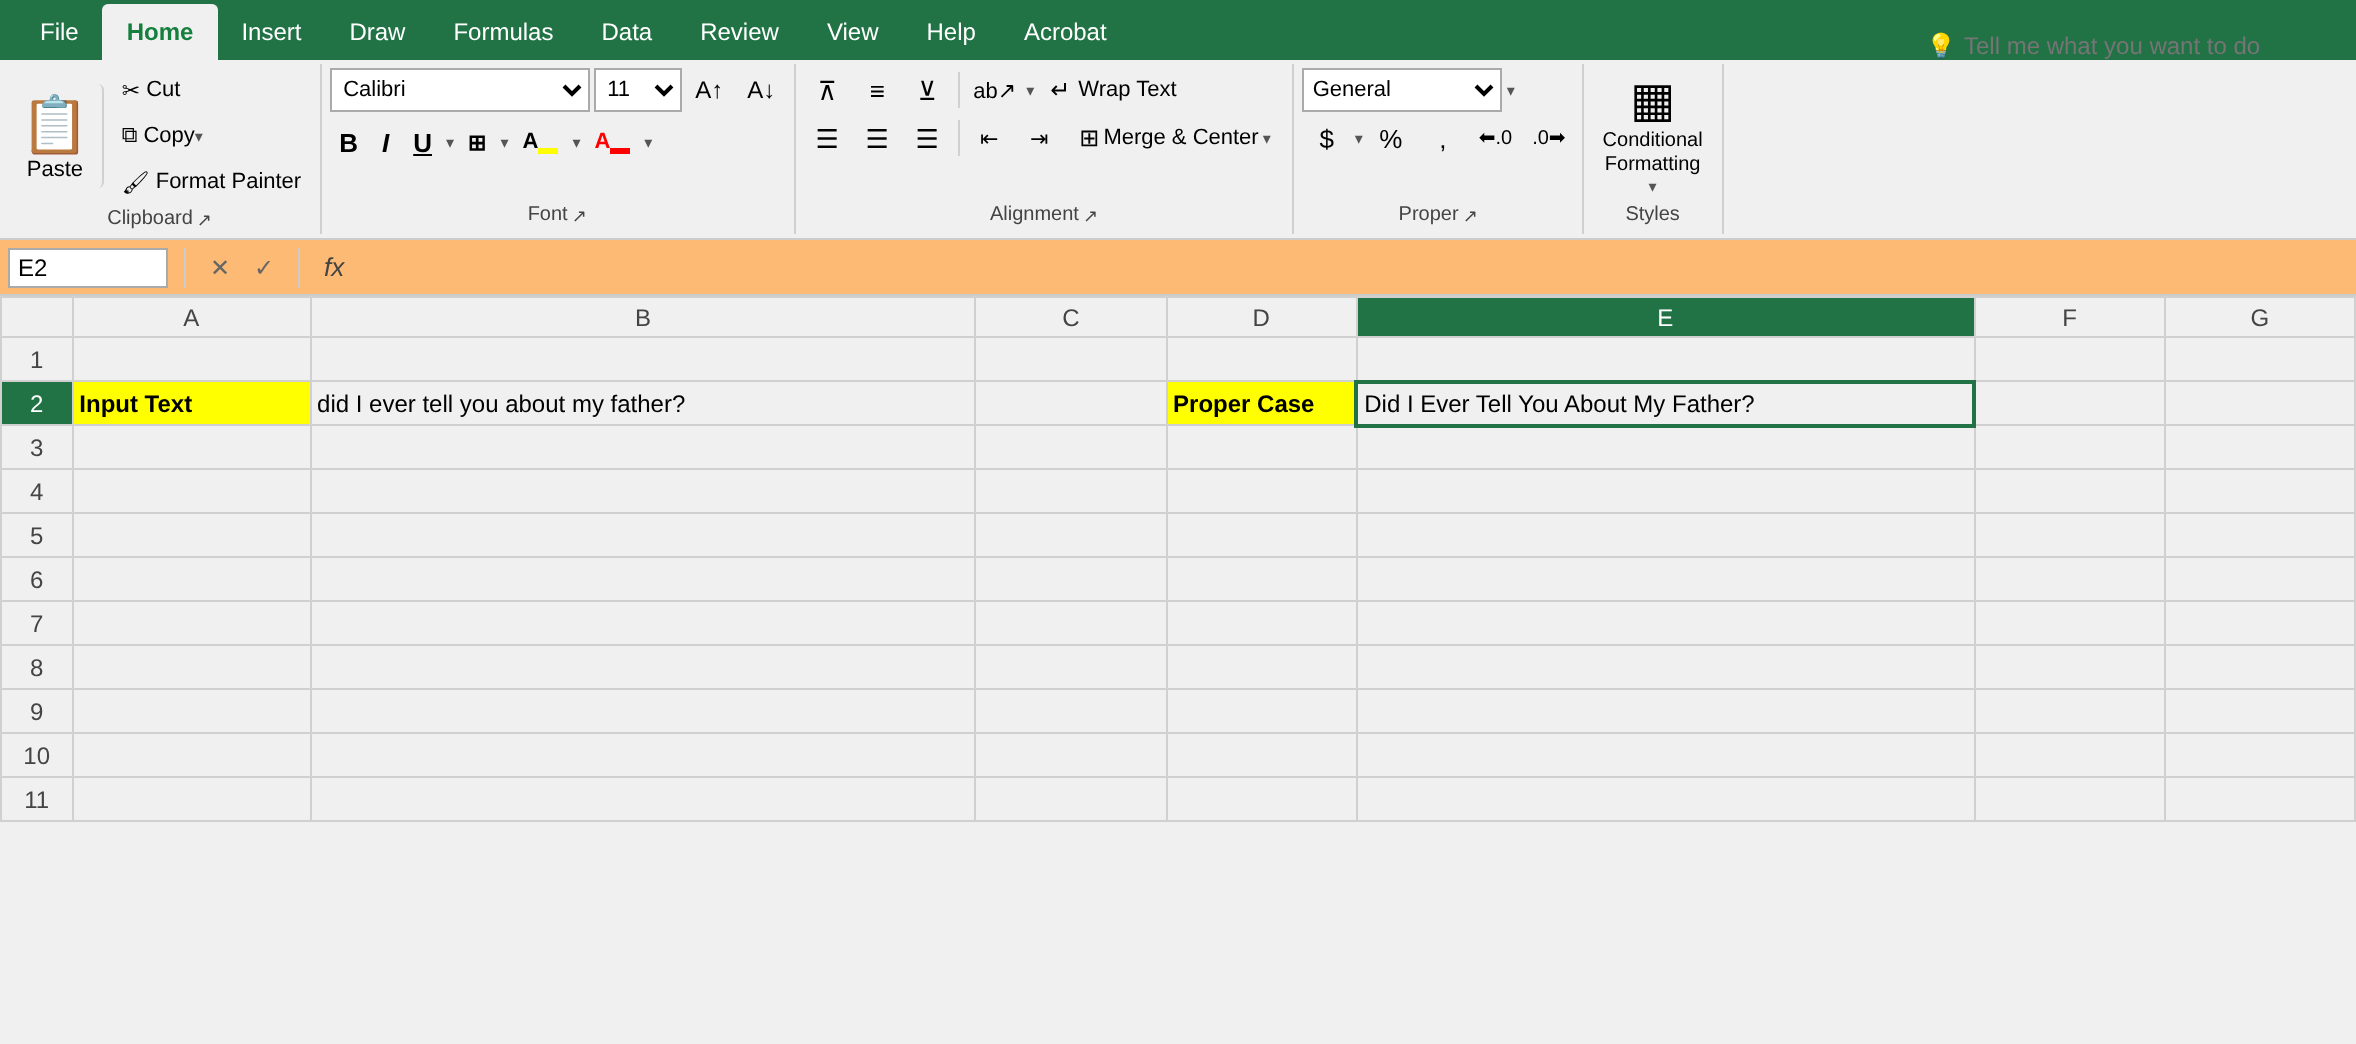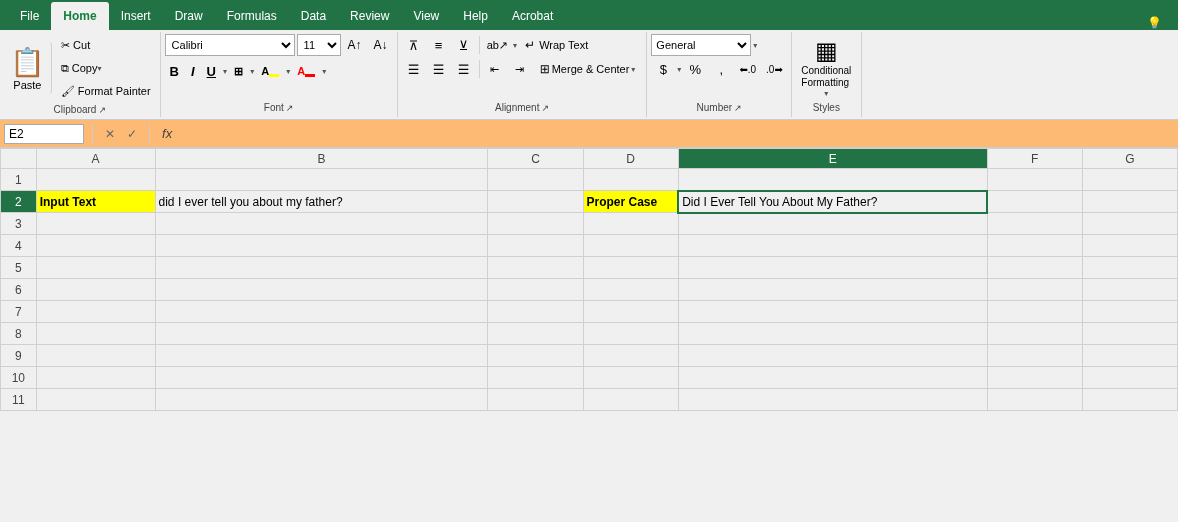--- a/index.html
+++ b/index.html
@@ -330,20 +330,21 @@
     <div class="tab-item">Insert</div>
     <div class="tab-item">Draw</div>
     <div class="tab-item">Formulas</div>
     <div class="tab-item">Data</div>
     <div class="tab-item">Review</div>
     <div class="tab-item">View</div>
     <div class="tab-item">Help</div>
     <div class="tab-item">Acrobat</div>
     <div class="tell-me-section">
       <span>💡</span>
+      <input class="tell-me-input" style="background: transparent; color: rgb(255, 255, 255);" placeholder="Tell me what you want to do">
     </div>
   </div>
 
   <div class="ribbon-toolbar">
 
     <div class="ribbon-group clipboard-group" style="flex-direction:column;">
       <div class="ribbon-group-content" style="flex:1; align-items:center;">
 
         <div class="paste-btn" style="display:flex;flex-direction:column;align-items:center;border-right:1px solid #d0d0d0;padding-right:6px;margin-right:2px;height:52px;justify-content:center;">
           <span style="font-size:28px;">📋</span>
@@ -448,30 +449,30 @@
         <div style="display:flex;align-items:center;gap:2px;">
           <button class="align-btn" style="font-size:13px;">$</button>
           <span class="dropdown-arrow">▾</span>
           <button class="align-btn" style="font-size:13px;">%</button>
           <button class="align-btn" style="font-size:13px;">,</button>
           <button class="align-btn" style="font-size:10px;">⬅.0</button>
           <button class="align-btn" style="font-size:10px;">.0➡</button>
         </div>
       </div>
       <div class="ribbon-group-label">
-        <span>Number</span>
+        <span>Proper</span>
         <span style="font-size:9px;cursor:pointer;">↗</span>
       </div>
     </div>
 
     <div class="ribbon-group" style="flex-direction:column;min-width:70px;">
       <div class="ribbon-group-content" style="flex:1;align-items:center;justify-content:center;">
         <div class="large-ribbon-btn">
           <span style="font-size:24px;">▦</span>
-          <span style="font-size:10px;text-align:left;line-height:1.2;">Conditional<br>Formatting</span>
+          <span style="font-size:10px;text-align:center;line-height:1.2;">Conditional<br>Formatting</span>
           <span class="dropdown-arrow">▾</span>
         </div>
       </div>
       <div class="ribbon-group-label">
         <span>Styles</span>
       </div>
     </div>
 
   </div>
 </div>

